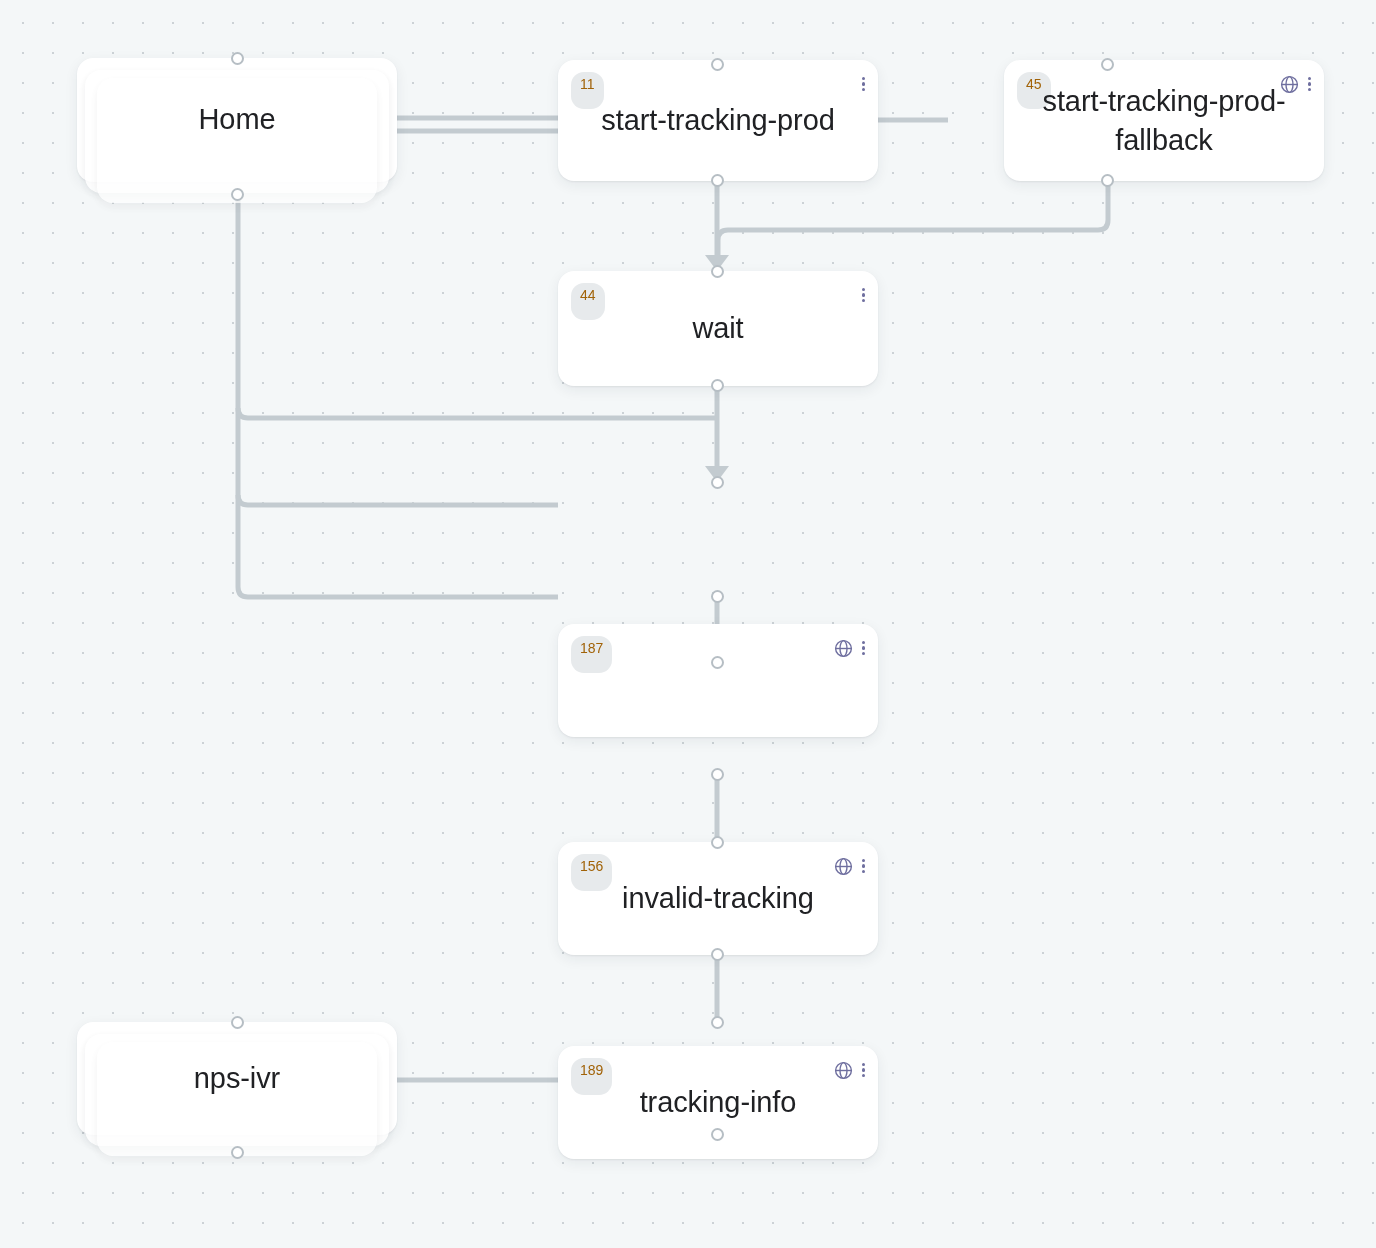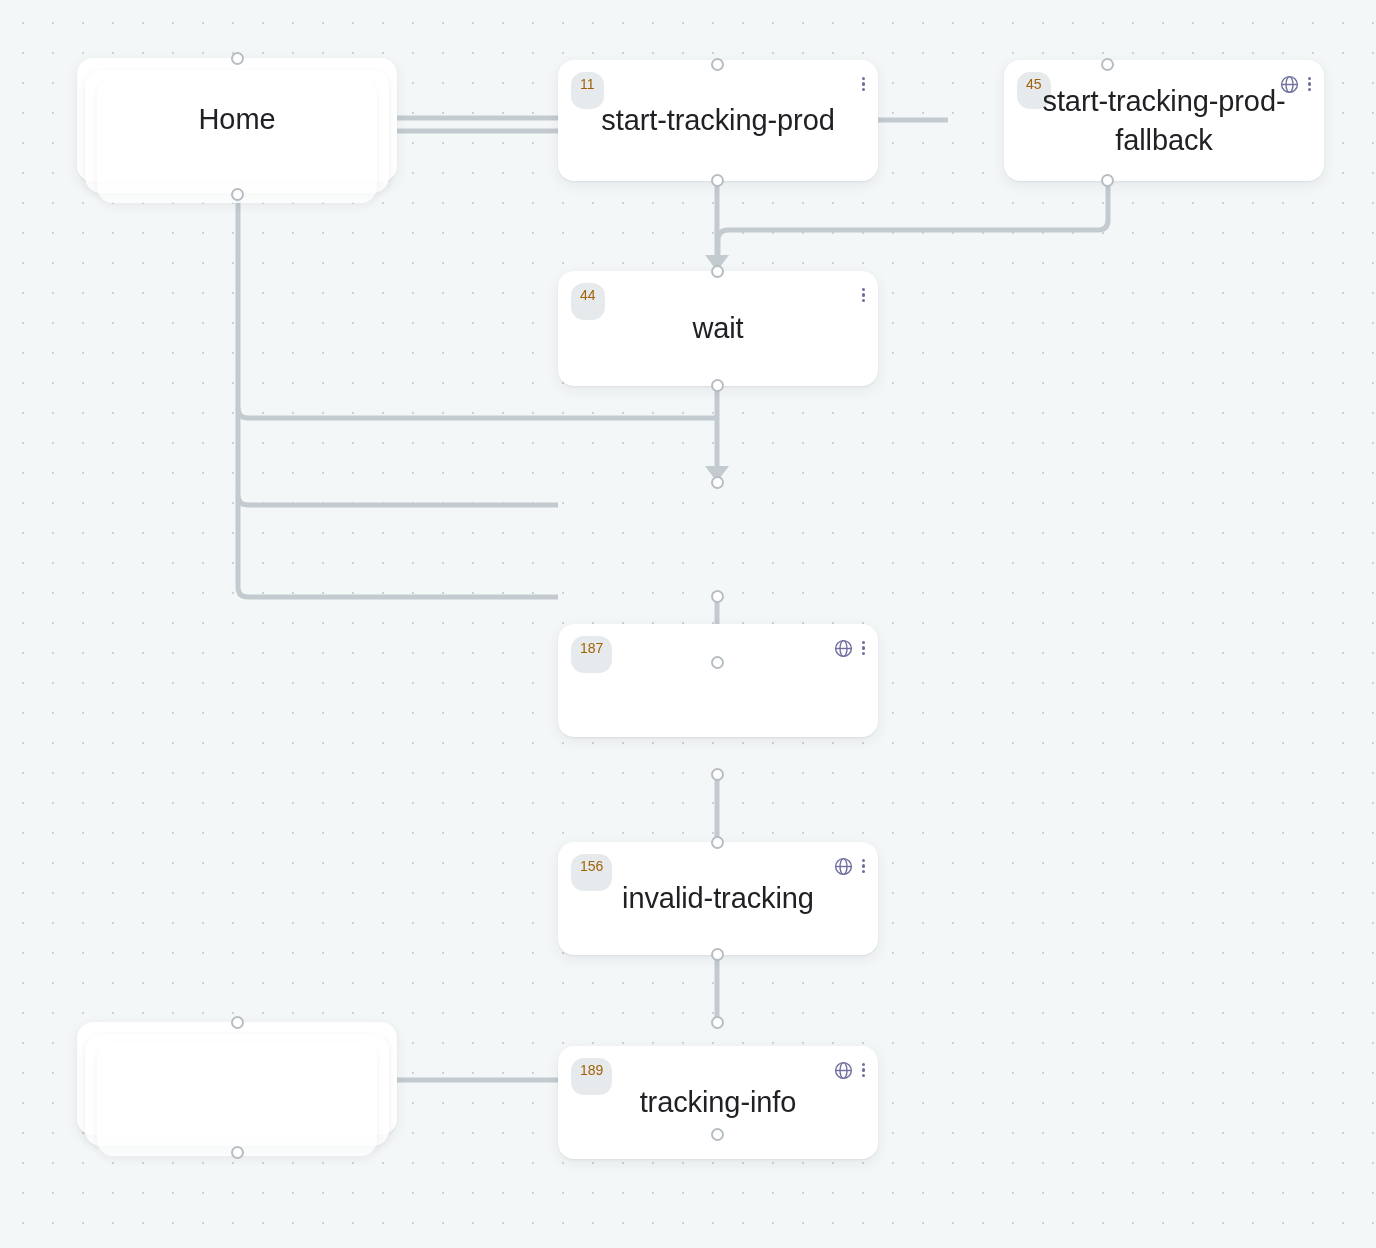--- a/index.html
+++ b/index.html
@@ -291,17 +291,18 @@
       </span>
     </div>
     <div class="node-title">tracking-info</div>
   </div>
   <div class="port" style="left:711px; top:1016px;"></div>
   <div class="port" style="left:711px; top:1128px;"></div>
 
   <div class="node stacked" id="node-nps-ivr" style="left:77px; top:1022px; width:320px; height:113px;">
     <div class="stack-l1"></div>
     <div class="stack-l2"></div>
+    <div class="node-title">nps-ivr</div>
   </div>
   <div class="port" style="left:231px; top:1016px;"></div>
   <div class="port" style="left:231px; top:1146px;"></div>
 
 </div>
 
 </body></html>

